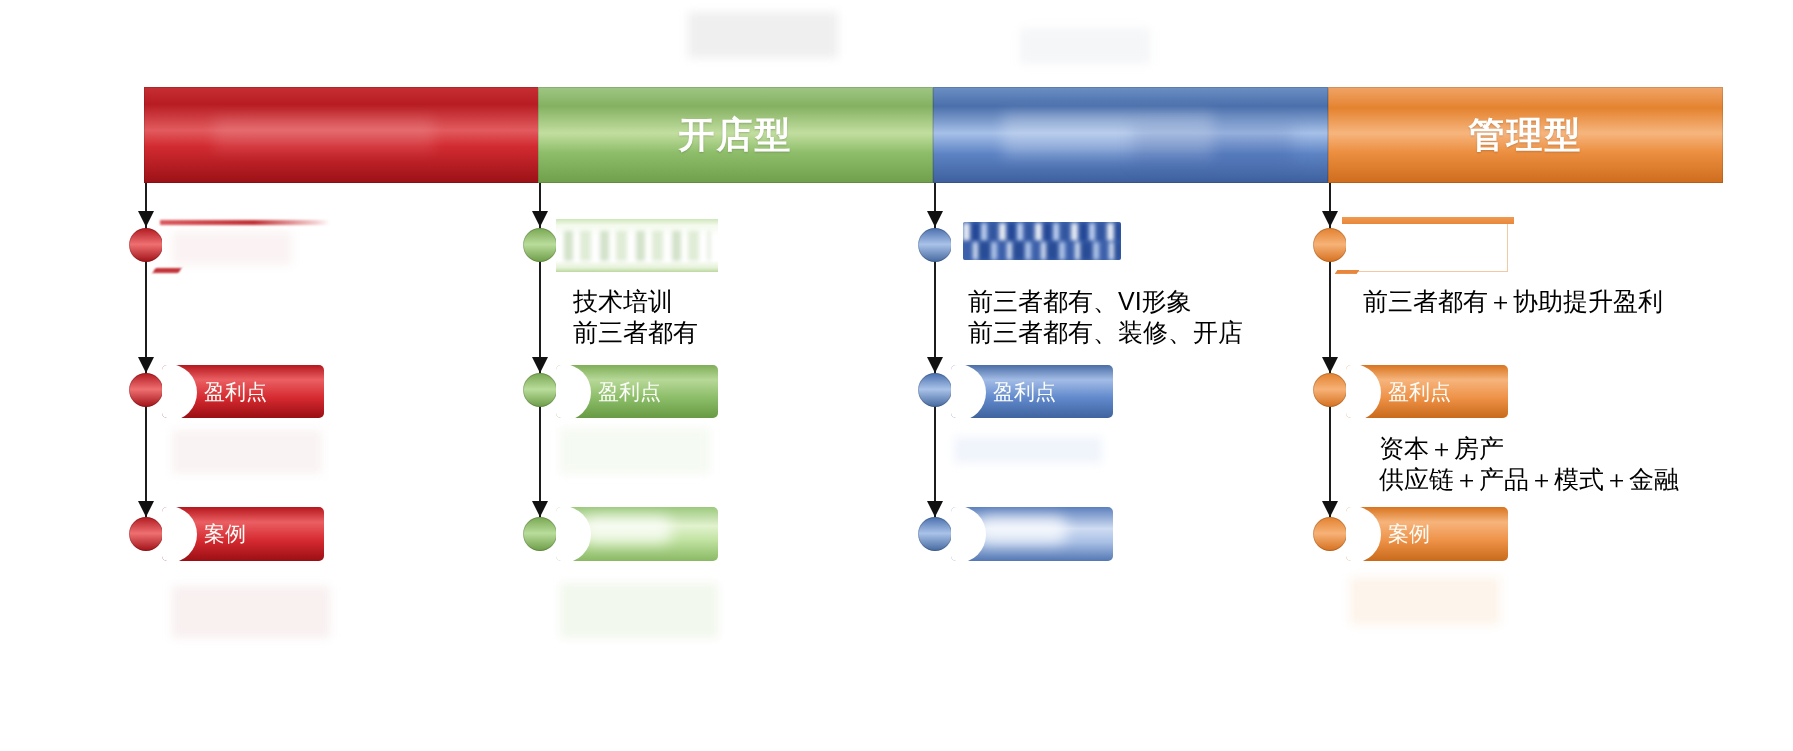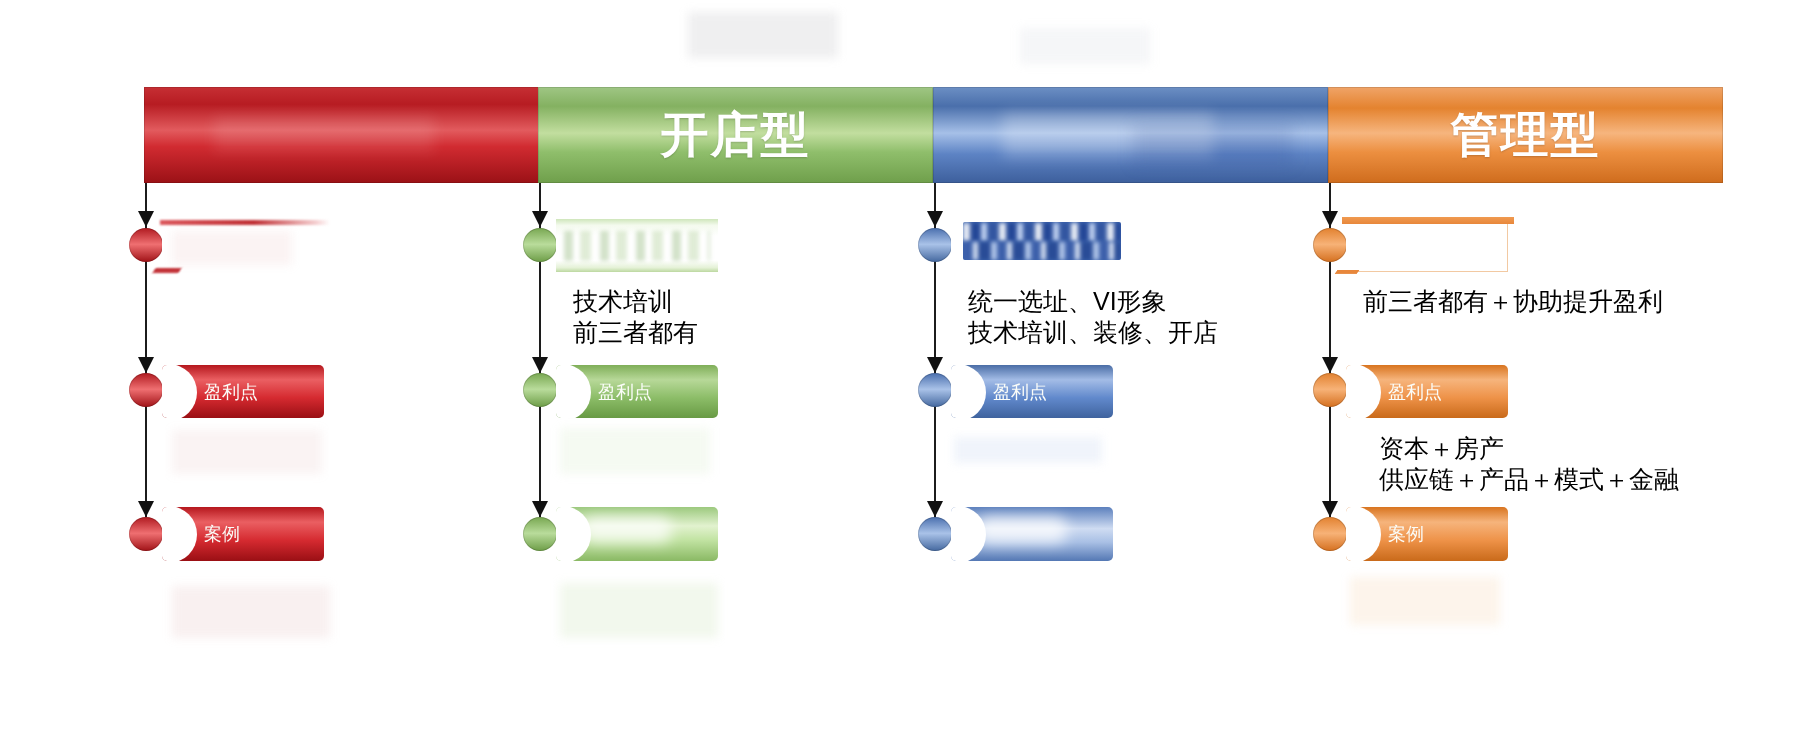--- a/index.html
+++ b/index.html
@@ -36,21 +36,21 @@
   }
 
   
   .header{
     left:calc(var(--cx) - 2px);top:87px;width:395px;height:96px;
     background:var(--hdr);
     box-shadow:inset 0 0 0 1px rgba(0,0,0,0.12);
     display:flex;align-items:center;justify-content:center;
   }
   .header .title{
-    color:#ffffff;font-size:48px;font-weight:bold;letter-spacing:2px;
+    color:#ffffff;font-size:36px;font-weight:bold;letter-spacing:2px;
     text-shadow:0 1px 2px rgba(0,0,0,0.18);
   }
   .vline{
     left:calc(var(--cx) - 1px);top:87px;width:2px;height:430px;
     background:#1c1c1c;
   }
   .arrowhead{
     left:calc(var(--cx) - 8px);width:0;height:0;
     border-left:8px solid transparent;border-right:8px solid transparent;
     border-top:16px solid #111111;
@@ -65,21 +65,21 @@
   .pill{
     left:calc(var(--cx) + 16px);width:162px;border-radius:5px;
     background:var(--pill);overflow:hidden;
   }
   .pill .notch{
     position:absolute;left:-22px;top:50%;margin-top:-28px;
     width:57px;height:57px;border-radius:50%;background:#ffffff;
   }
   .pill .pill-label{
     position:absolute;left:42px;top:0;bottom:0;display:flex;align-items:center;
-    color:#fbfdf9;font-size:18px;white-space:nowrap;
+    color:#fbfdf9;font-size:21px;white-space:nowrap;
   }
   .pill-profit{top:365px;height:53px;}
   .pill-case{top:507px;height:54px;}
   .pill-case.blur-green{background:linear-gradient(180deg,#9cc97e 0%,#e2f2cf 35%,#c3e4a4 60%,#8ab964 100%);}
   .pill-case.blur-blue{background:linear-gradient(180deg,#5c80bd 0%,#cfdcf2 40%,#a9c0e5 65%,#5478b4 100%);}
   .blur-streak{position:absolute;left:26px;top:10px;width:90px;height:26px;border-radius:12px;
     background:rgba(255,255,255,0.75);filter:blur(7px);}
 
   
   .first-label{left:calc(var(--cx) + 16px);top:219px;width:162px;height:53px;background:#ffffff;}
@@ -208,22 +208,22 @@
     <div class="abs ball b1"></div>
     <div class="abs first-label fl-blue">
       <div class="imgblock">
         <div class="row1"></div>
         <div class="row2"></div>
       </div>
       <span></span>
     </div>
 
     <div class="abs note note1">
-      <span>统一选址、VI形象</span>
-      <span>技术培训、装修、开店</span>
+      <span>前三者都有、VI形象</span>
+      <span>前三者都有、装修、开店</span>
     </div>
 
     <div class="abs arrowhead ah2"></div>
     <div class="abs ball b2"></div>
     <div class="abs pill pill-profit">
       <div class="notch"></div>
       <span class="pill-label">盈利点</span>
     </div>
     <div class="abs residue" style="left:954px;top:437px;width:148px;height:26px;background:rgba(180,200,235,0.2);"></div>
 

